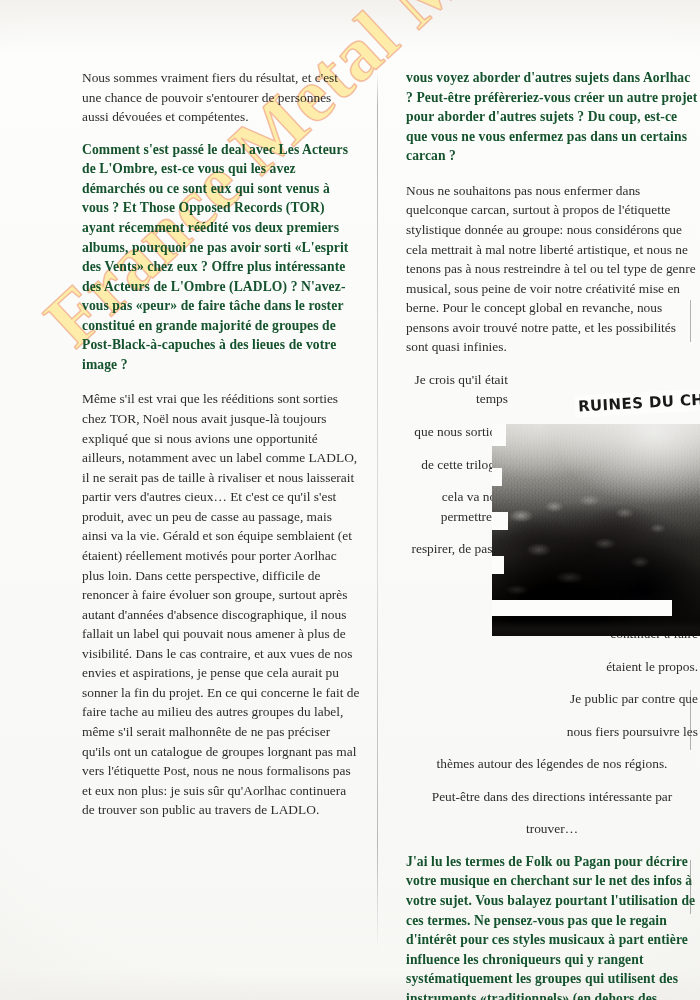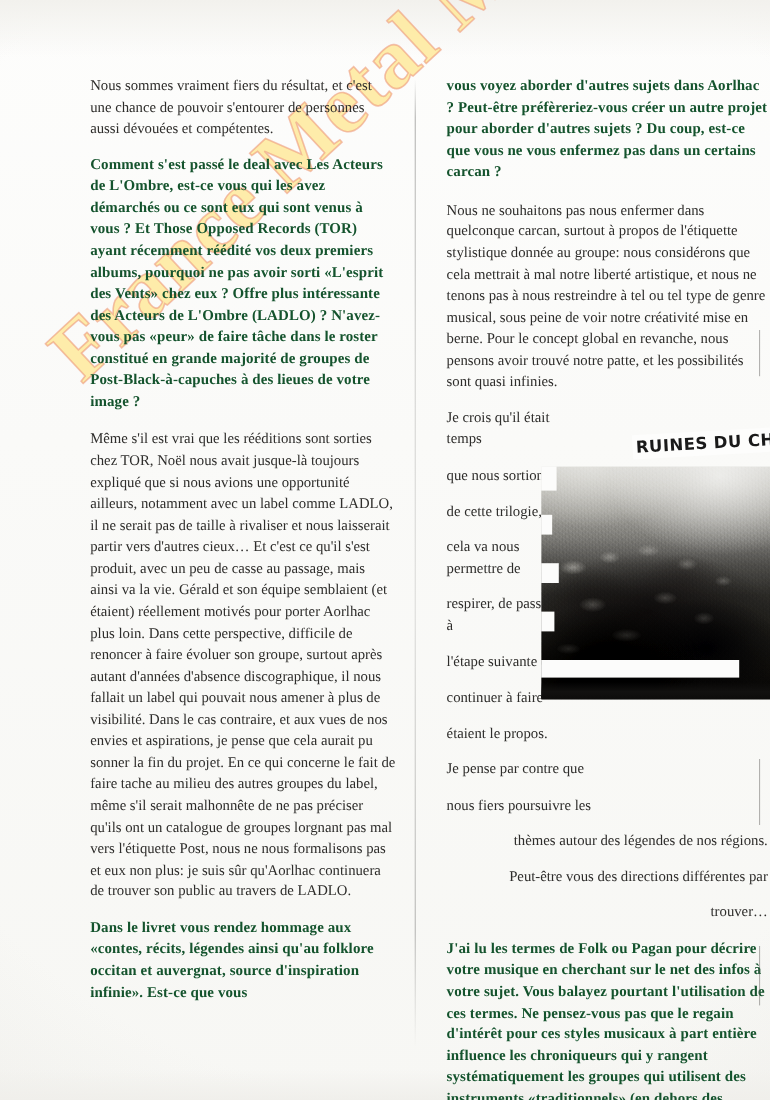--- a/index.html
+++ b/index.html
@@ -108,22 +108,22 @@
   .wrap-block {
     position: relative;
   }
   .photo-float {
     float: right;
     width: 182px;
     height: 195px;
     margin: 2px 0 4px 8px;
     shape-outside: polygon(0% 0%, 100% 0%, 100% 100%, 0% 100%);
   }
-  .wrap-block p.body { }
-  .wrap-block p.body.lastline { text-align: right; }
+  .wrap-block p.body { text-align: right; }
+  .wrap-block p.body.lastline { text-align: center; }
 
   
   #photo-figure {
     position: absolute;
     left: 492px;
     top: 424px;
     width: 208px;
     height: 212px;
     overflow: hidden;
   }
@@ -232,43 +232,42 @@
   <div id="content">
 
     <div class="column" id="col-left">
 
       <p class="body">Nous sommes vraiment fiers du résultat, et c'est une chance de pouvoir s'entourer de personnes aussi dévouées et compétentes.</p>
 
       <p class="question tight">Comment s'est passé le deal avec Les Acteurs de L'Ombre, est-ce vous qui les avez démarchés ou ce sont eux qui sont venus à vous ? Et Those Opposed Records (TOR) ayant récemment réédité vos deux premiers albums, pourquoi ne pas avoir sorti «L'esprit des Vents» chez eux ? Offre plus intéressante des Acteurs de L'Ombre (LADLO) ? N'avez-vous pas «peur» de faire tâche dans le roster constitué en grande majorité de groupes de Post-Black-à-capuches à des lieues de votre image ?</p>
 
       <p class="body">Même s'il est vrai que les rééditions sont sorties chez TOR, Noël nous avait jusque-là toujours expliqué que si nous avions une opportunité ailleurs, notamment avec un label comme LADLO, il ne serait pas de taille à rivaliser et nous laisserait partir vers d'autres cieux… Et c'est ce qu'il s'est produit, avec un peu de casse au passage, mais ainsi va la vie. Gérald et son équipe semblaient (et étaient) réellement motivés pour porter Aorlhac plus loin. Dans cette perspective, difficile de renoncer à faire évoluer son groupe, surtout après autant d'années d'absence discographique, il nous fallait un label qui pouvait nous amener à plus de visibilité. Dans le cas contraire, et aux vues de nos envies et aspirations, je pense que cela aurait pu sonner la fin du projet. En ce qui concerne le fait de faire tache au milieu des autres groupes du label, même s'il serait malhonnête de ne pas préciser qu'ils ont un catalogue de groupes lorgnant pas mal vers l'étiquette Post, nous ne nous formalisons pas et eux non plus: je suis sûr qu'Aorlhac continuera de trouver son public au travers de LADLO.</p>
 
-      <p class="question">Dans le livret vous rendez hommage aux «contes, récits, légendes ainsi qu'au folklore occitan et auvergnat, source d'inspiration infinie». Est-ce que vous</p>
     </div>
 
     <div class="column" id="col-right">
 
       <p class="question tight">vous voyez aborder d'autres sujets dans Aorlhac ? Peut-être préfèreriez-vous créer un autre projet pour aborder d'autres sujets ? Du coup, est-ce que vous ne vous enfermez pas dans un certains carcan ?</p>
 
       <p class="body">Nous ne souhaitons pas nous enfermer dans quelconque carcan, surtout à propos de l'étiquette stylistique donnée au groupe: nous considérons que cela mettrait à mal notre liberté artistique, et nous ne tenons pas à nous restreindre à tel ou tel type de genre musical, sous peine de voir notre créativité mise en berne. Pour le concept global en revanche, nous pensons avoir trouvé notre patte, et les possibilités sont quasi infinies.</p>
 
       <div class="wrap-block">
         <div class="photo-float"></div>
         <p class="body">Je crois qu'il était temps</p>
         <p class="body">que nous sortions</p>
         <p class="body">de cette trilogie,</p>
         <p class="body">cela va nous permettre de</p>
         <p class="body">respirer, de passer à</p>
         <p class="body">l'étape suivante et de</p>
         <p class="body">continuer à faire</p>
         <p class="body">étaient le propos.</p>
-        <p class="body">Je pense  par contre que</p>
+        <p class="body">Je public  par contre que</p>
         <p class="body">nous fiers poursuivre les</p>
         <p class="body lastline">thèmes autour des légendes de nos régions.</p>
-        <p class="body lastline">Peut-être vous des directions différentes par</p>
+        <p class="body lastline">Peut-être dans des directions intéressante par</p>
         <p class="body lastline">trouver…</p>
       </div>
 
       <p class="question tight">J'ai lu les termes de Folk ou Pagan pour décrire votre musique en cherchant sur le net des infos à votre sujet. Vous balayez pourtant l'utilisation de ces termes. Ne pensez-vous pas que le regain d'intérêt pour ces styles musicaux à part entière influence les chroniqueurs qui y rangent systématiquement les groupes qui utilisent des instruments «traditionnels» (en dehors des instruments habituels dans le Metal) ?</p>
 
     </div>
   </div>
 
   <div id="photo-figure">
     <div id="photo-image"></div>

